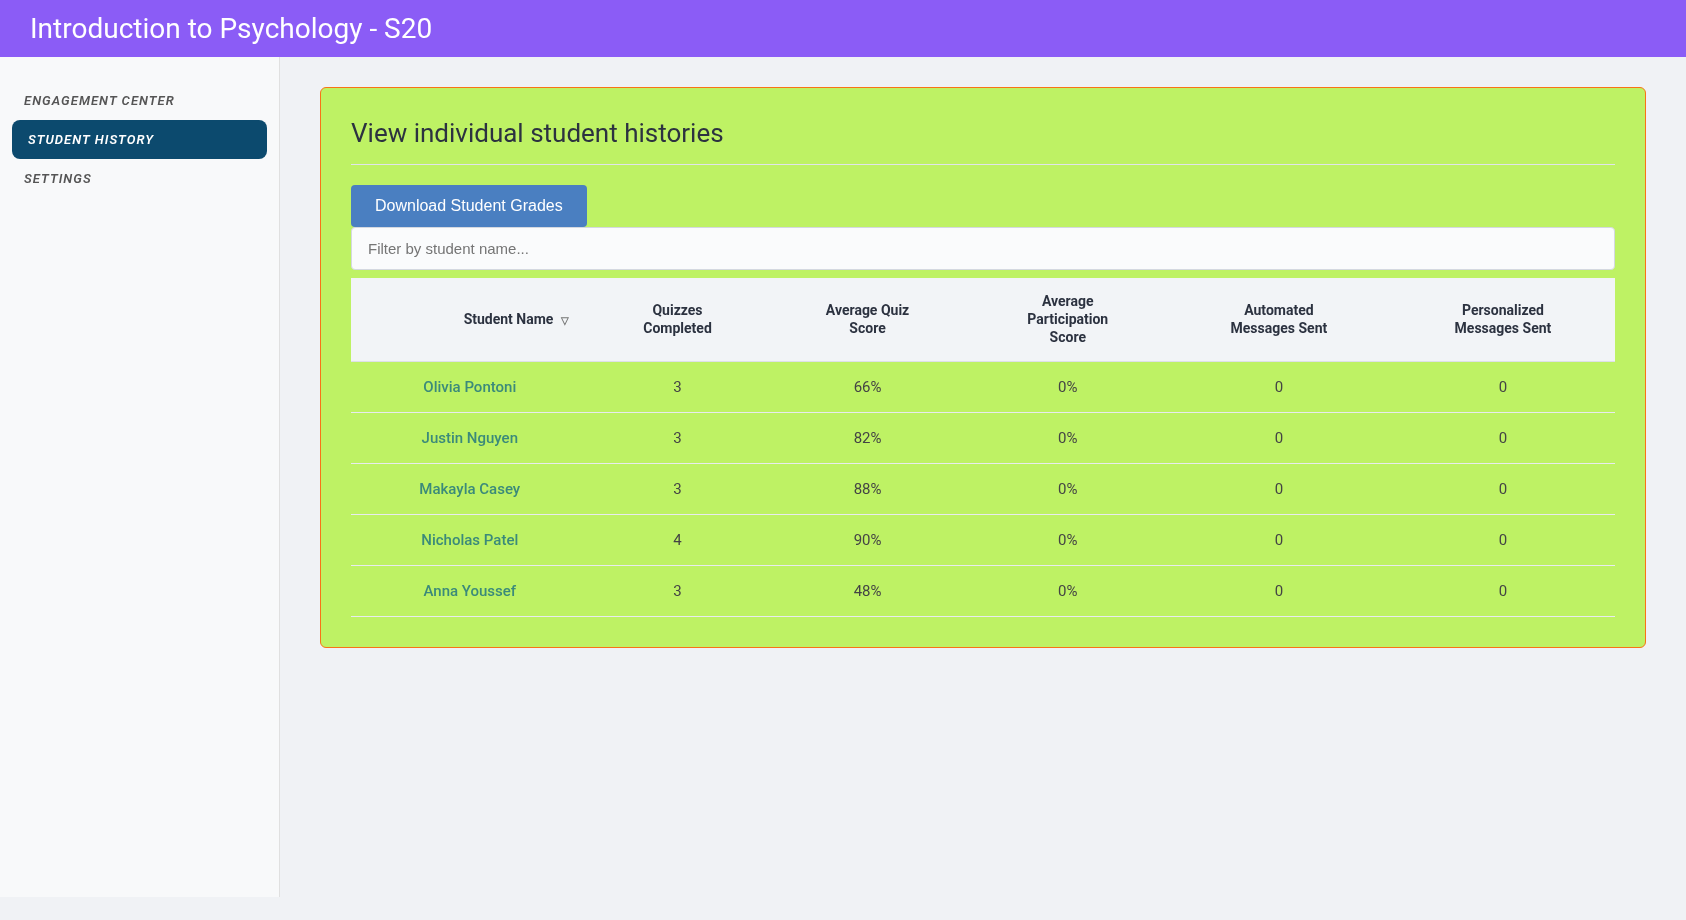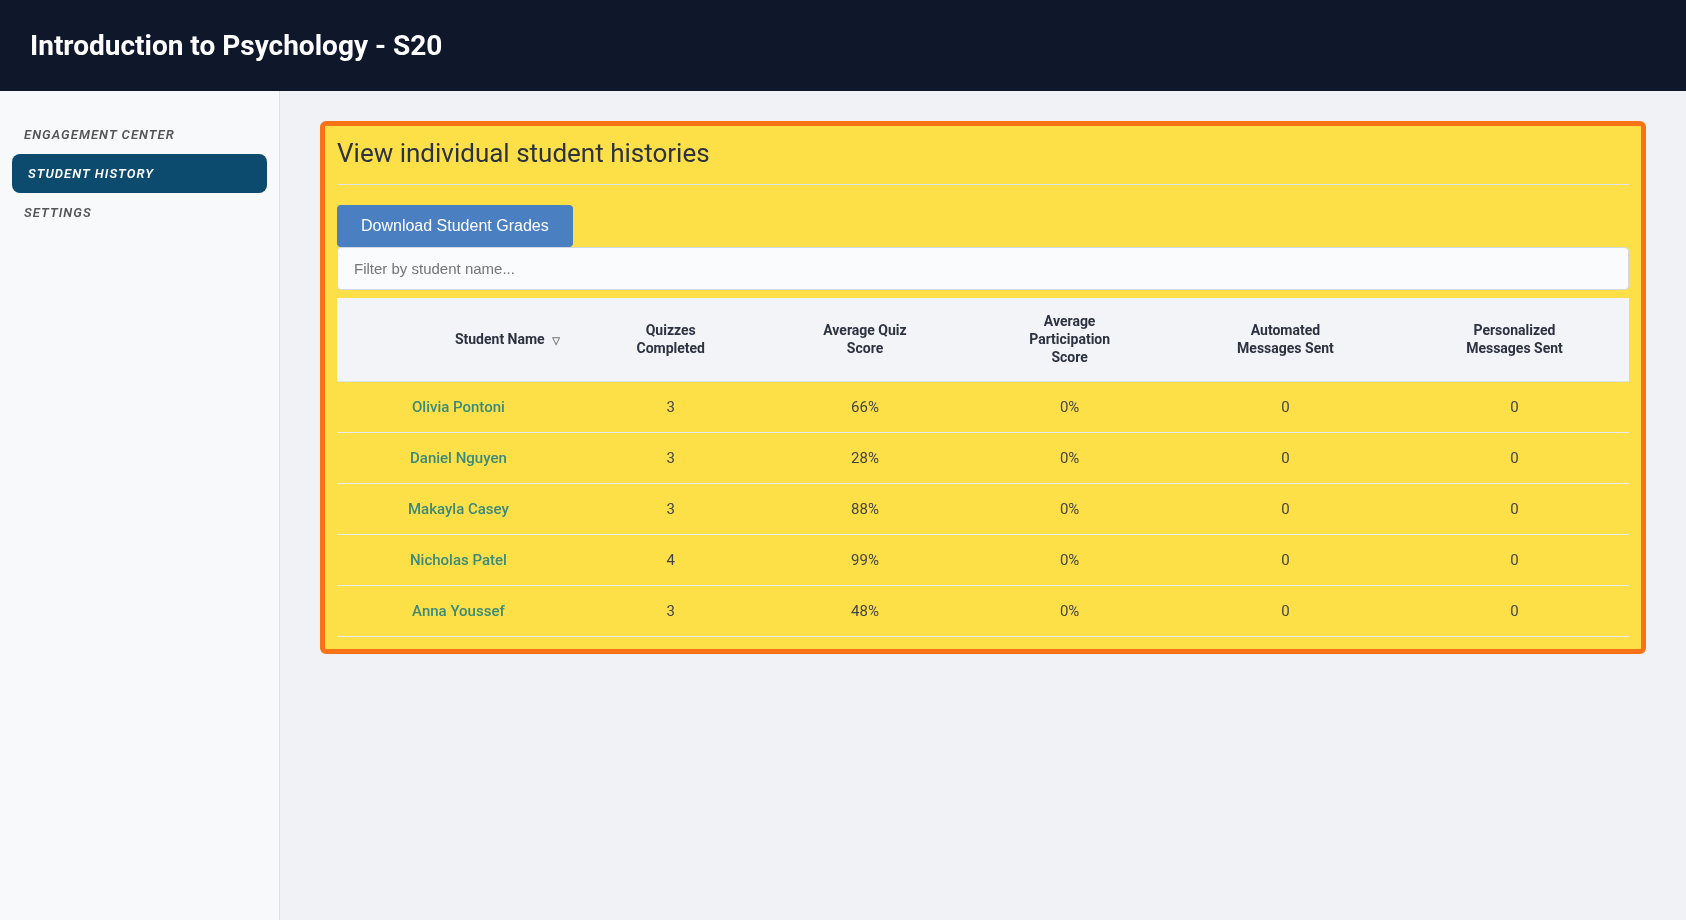--- a/index.html
+++ b/index.html
@@ -9,25 +9,25 @@
     }
 
     body {
       font-family: -apple-system, BlinkMacSystemFont, 'Segoe UI', Roboto, sans-serif;
       background: #f0f2f5;
       width: 1686px;
       min-height: 920px;
     }
 
     .header {
-      background: #0f172a;
+      background: #8b5cf6;
       color: white;
-      padding: 29px 30px;
+      padding: 12px 30px;
       font-size: 28px;
-      font-weight: 700;
+      font-weight: 400;
     }
 
     .layout {
       display: flex;
       min-height: calc(920px - 80px);
     }
 
     .sidebar {
       width: 280px;
       background: #f8f9fa;
@@ -53,24 +53,24 @@
       margin: 0 12px;
       padding: 12px 16px;
     }
 
     .main-content {
       flex: 1;
       padding: 30px 40px;
     }
 
     .content-card {
-      background: #fde047;
-      border: 5px solid #f97316;
+      background: #bef264;
+      border: 1px solid #f97316;
       border-radius: 6px;
-      padding: 12px;
+      padding: 30px;
       max-width: 1380px;
     }
 
     .page-title {
       font-size: 26px;
       font-weight: 400;
       color: #2c3240;
       margin-bottom: 20px;
       padding-bottom: 16px;
       border-bottom: 1px solid #e0e4eb;
@@ -206,39 +206,39 @@
         <tbody id="table-body">
         <tr>
               <td class="name-col"><a class="student-link" href="#">Olivia Pontoni</a></td>
               <td>3</td>
               <td>66%</td>
               <td>0%</td>
               <td>0</td>
               <td>0</td>
             </tr>
             <tr>
-              <td class="name-col"><a class="student-link" href="#">Daniel Nguyen</a></td>
-              <td>3</td>
-              <td>28%</td>
+              <td class="name-col"><a class="student-link" href="#">Justin Nguyen</a></td>
+              <td>3</td>
+              <td>82%</td>
               <td>0%</td>
               <td>0</td>
               <td>0</td>
             </tr>
             <tr>
               <td class="name-col"><a class="student-link" href="#">Makayla Casey</a></td>
               <td>3</td>
               <td>88%</td>
               <td>0%</td>
               <td>0</td>
               <td>0</td>
             </tr>
             <tr>
               <td class="name-col"><a class="student-link" href="#">Nicholas Patel</a></td>
               <td>4</td>
-              <td>99%</td>
+              <td>90%</td>
               <td>0%</td>
               <td>0</td>
               <td>0</td>
             </tr>
             <tr>
               <td class="name-col"><a class="student-link" href="#">Anna Youssef</a></td>
               <td>3</td>
               <td>48%</td>
               <td>0%</td>
               <td>0</td>

